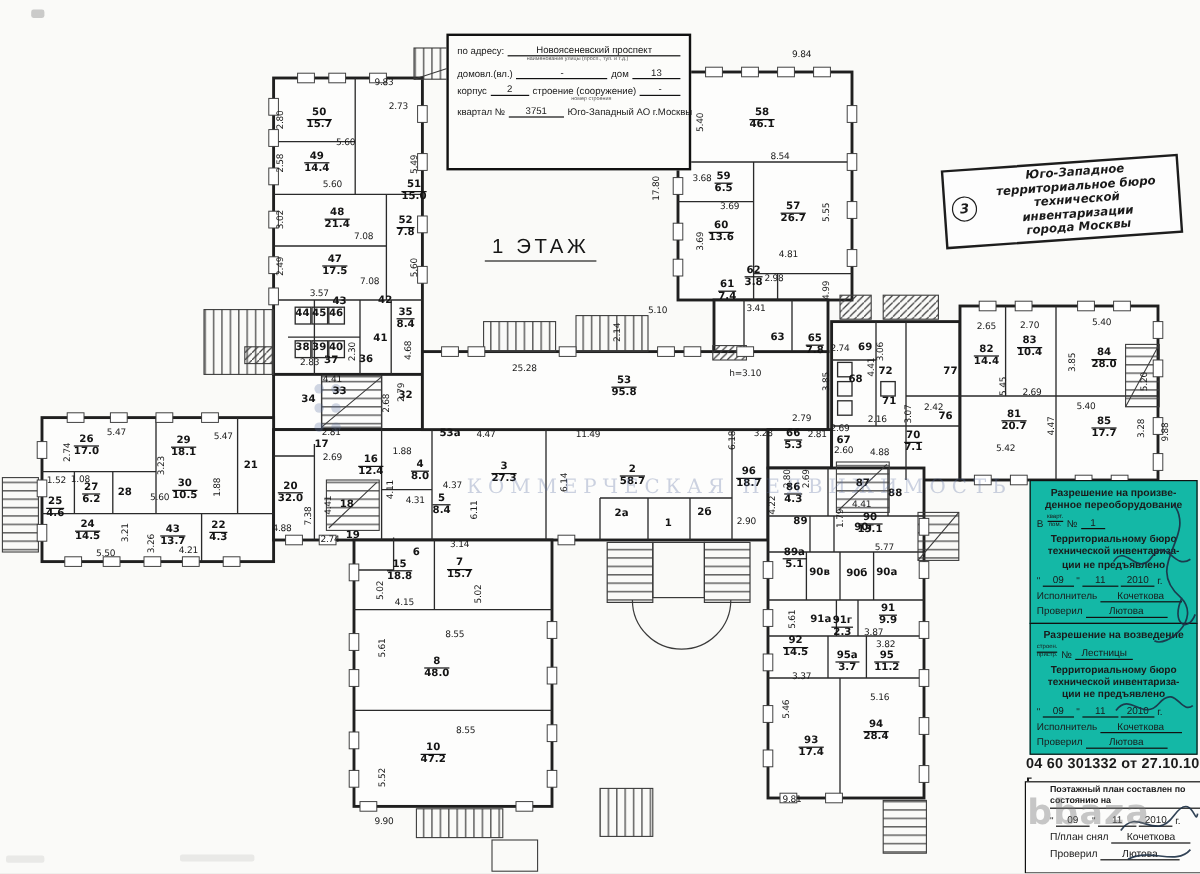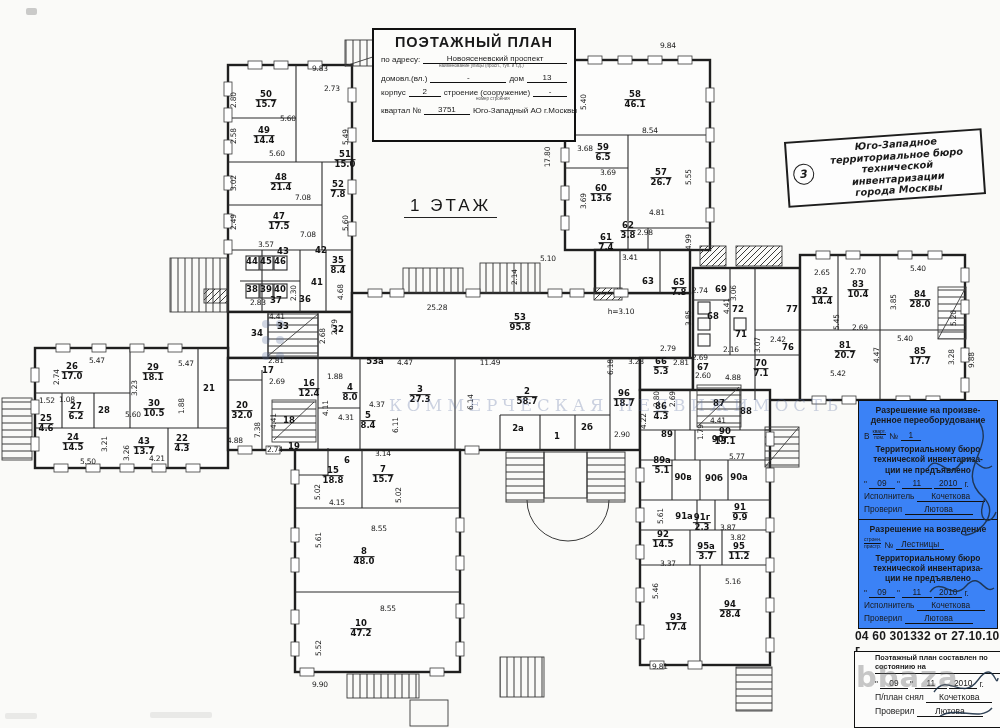--- a/index.html
+++ b/index.html
@@ -32,21 +32,21 @@
 
   
   .stamp{position:absolute;left:786px;top:135px;width:198px;height:66px;border:2px solid #1d1d1d;
       transform:rotate(-4deg);display:flex;align-items:center;gap:4px;padding:3px 5px;
       box-sizing:border-box;background:rgba(255,255,255,.65);z-index:6}
   .stamp-num{flex:0 0 auto;width:19px;height:19px;border:1.5px solid #1d1d1d;border-radius:50%;
       display:flex;align-items:center;justify-content:center;font:italic 700 11px "DejaVu Sans",sans-serif}
   .stamp-lines{flex:1;text-align:center;font:italic 700 9.8px "DejaVu Sans",sans-serif;line-height:1.18}
 
   
-  .permit{position:absolute;left:858px;width:140px;border:1.5px solid #111;background:#3b82f6;
+  .permit{position:absolute;left:858px;width:140px;border:1.5px solid #111;background:#14b8a6;
       padding:4px 5px;box-sizing:border-box;z-index:6}
   #permit1{top:400px}
   #permit2{top:519px}
   .p-title{text-align:center;font-weight:600;font-size:8.6px;line-height:1.2}
   .p-in{margin-top:3px;display:flex;align-items:flex-end;gap:3px;font-size:8.3px}
   .frac{display:inline-flex;flex-direction:column;font-size:5px;line-height:1.15;text-align:center}
   .frac i{font-style:normal}
   .frac i:first-child{border-bottom:1px solid #111}
   .p-body{text-align:center;font-weight:600;font-size:8.4px;line-height:1.22;margin-top:3px}
   .p-date{margin-top:3px;font-size:8.3px;display:flex;align-items:flex-end;gap:2px}
@@ -694,21 +694,20 @@
       <div class="dim r" style="left: 660px; top: 516px;">5.61</div>
       <div class="dim" style="left: 728px; top: 527px;">3.87</div>
       <div class="dim" style="left: 738px; top: 537px;">3.82</div>
       <div class="dim" style="left: 668px; top: 563px;">3.37</div>
       <div class="dim r" style="left: 655px; top: 591px;">5.46</div>
       <div class="dim" style="left: 733px; top: 581px;">5.16</div>
       <div class="dim" style="left: 660px; top: 666px;">9.81</div>
     </div>
 
   <div class="titleblock">
-    <div class="tb-title">ПОЭТАЖНЫЙ ПЛАН</div>
     <div class="tb-row">
       <span>по адресу:</span>
       <span class="u grow">Новоясеневский проспект</span>
     </div>
     <div class="tb-sub" style="margin-left:58px">наименование улицы (просп., туп. и т.д.)</div>
     <div class="tb-row">
       <span>домовл.(вл.)</span>
       <span class="u grow">-</span>
       <span>дом</span>
       <span class="u" style="min-width:30px">13</span>

